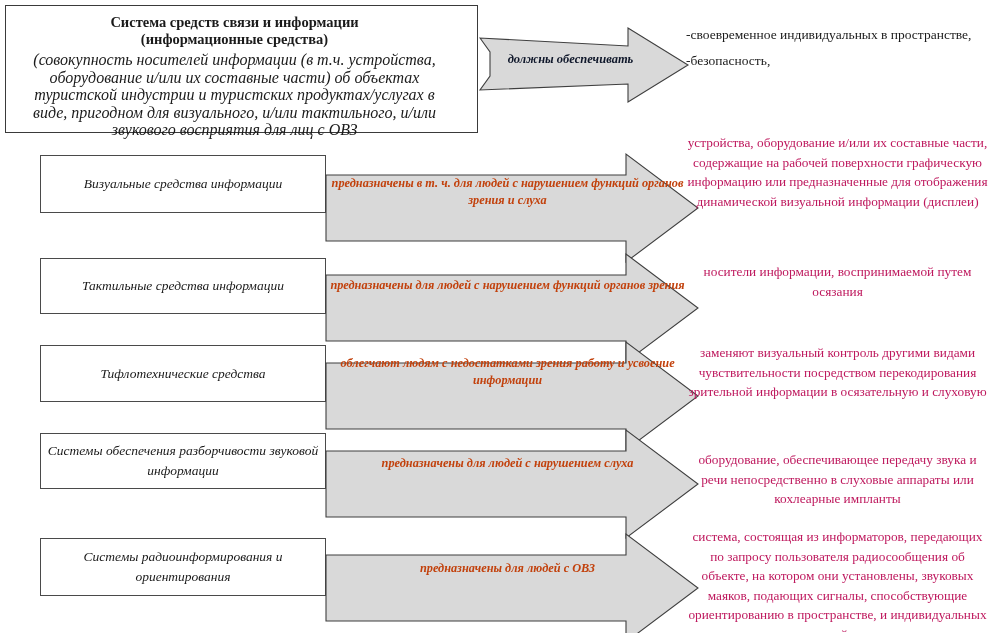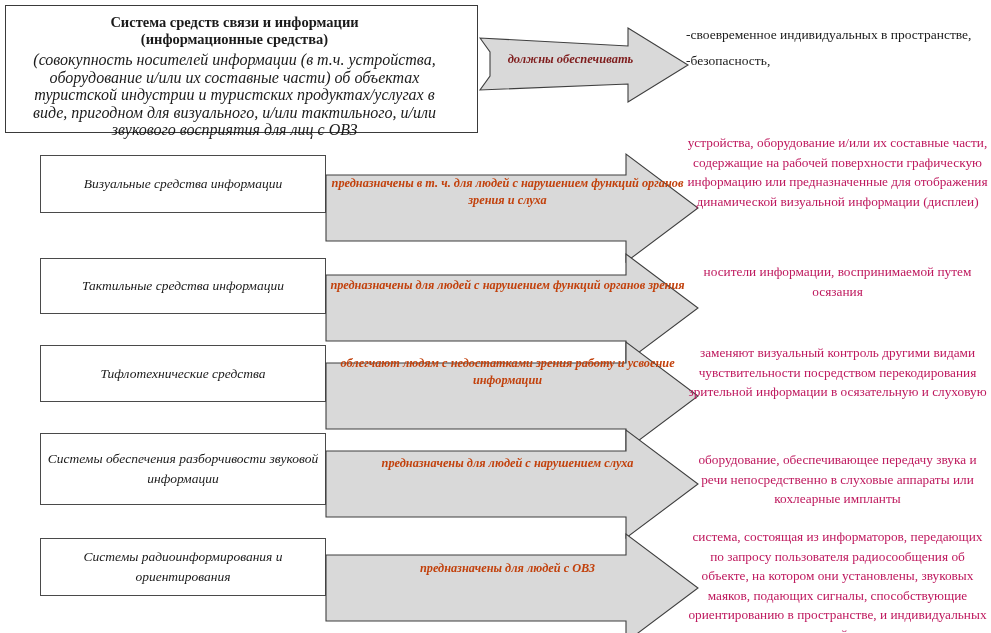--- a/index.html
+++ b/index.html
@@ -52,21 +52,21 @@
   #top-arrow-wrap svg { display: block; }
   #top-arrow-label {
     position: absolute;
     left: 478px;
     top: 52px;
     width: 185px;
     text-align: center;
     font-style: italic;
     font-weight: bold;
     font-size: 12.5px;
-    color: #7f1d1d;
+    color: #0f172a;
   }
 
   
   #top-list {
     position: absolute;
     left: 686px;
     top: 22px;
     width: 302px;
     font-size: 13.5px;
     line-height: 26px;
@@ -162,21 +162,21 @@
 <div class="row">
   <div class="cat-box" style="top:345px;height:57px;">Тифлотехнические средства</div>
   <svg class="arrow-svg" style="top:340px;" width="374" height="112" viewBox="0 0 374 112">
     <polygon points="0,23 300,23 300,2 372,56 300,110 300,89 0,89" fill="#d9d9d9" stroke="#3f3f3f" stroke-width="1.1" stroke-linejoin="miter"></polygon>
   </svg>
   <div class="arrow-label" style="left:330px;top:355px;width:355px;">облегчают людям с недостатками зрения работу и усвоение информации</div>
   <div class="desc" style="top:343px;">заменяют визуальный контроль другими видами чувствительности посредством перекодирования зрительной информации в осязательную и слуховую</div>
 </div>
 
 <div class="row">
-  <div class="cat-box" style="top:433px;height:72px;">Системы обеспечения разборчивости звуковой информации</div>
+  <div class="cat-box" style="top:433px;height:56px;">Системы обеспечения разборчивости звуковой информации</div>
   <svg class="arrow-svg" style="top:428px;" width="374" height="112" viewBox="0 0 374 112">
     <polygon points="0,23 300,23 300,2 372,56 300,110 300,89 0,89" fill="#d9d9d9" stroke="#3f3f3f" stroke-width="1.1" stroke-linejoin="miter"></polygon>
   </svg>
   <div class="arrow-label" style="left:330px;top:455px;width:355px;">предназначены для людей с нарушением слуха</div>
   <div class="desc" style="top:450px;">оборудование, обеспечивающее передачу звука и речи непосредственно в слуховые аппараты или кохлеарные импланты</div>
 </div>
 
 <div class="row">
   <div class="cat-box" style="top:538px;height:58px;">Системы радиоинформирования и ориентирования</div>
   <svg class="arrow-svg" style="top:532px;" width="374" height="112" viewBox="0 0 374 112">

